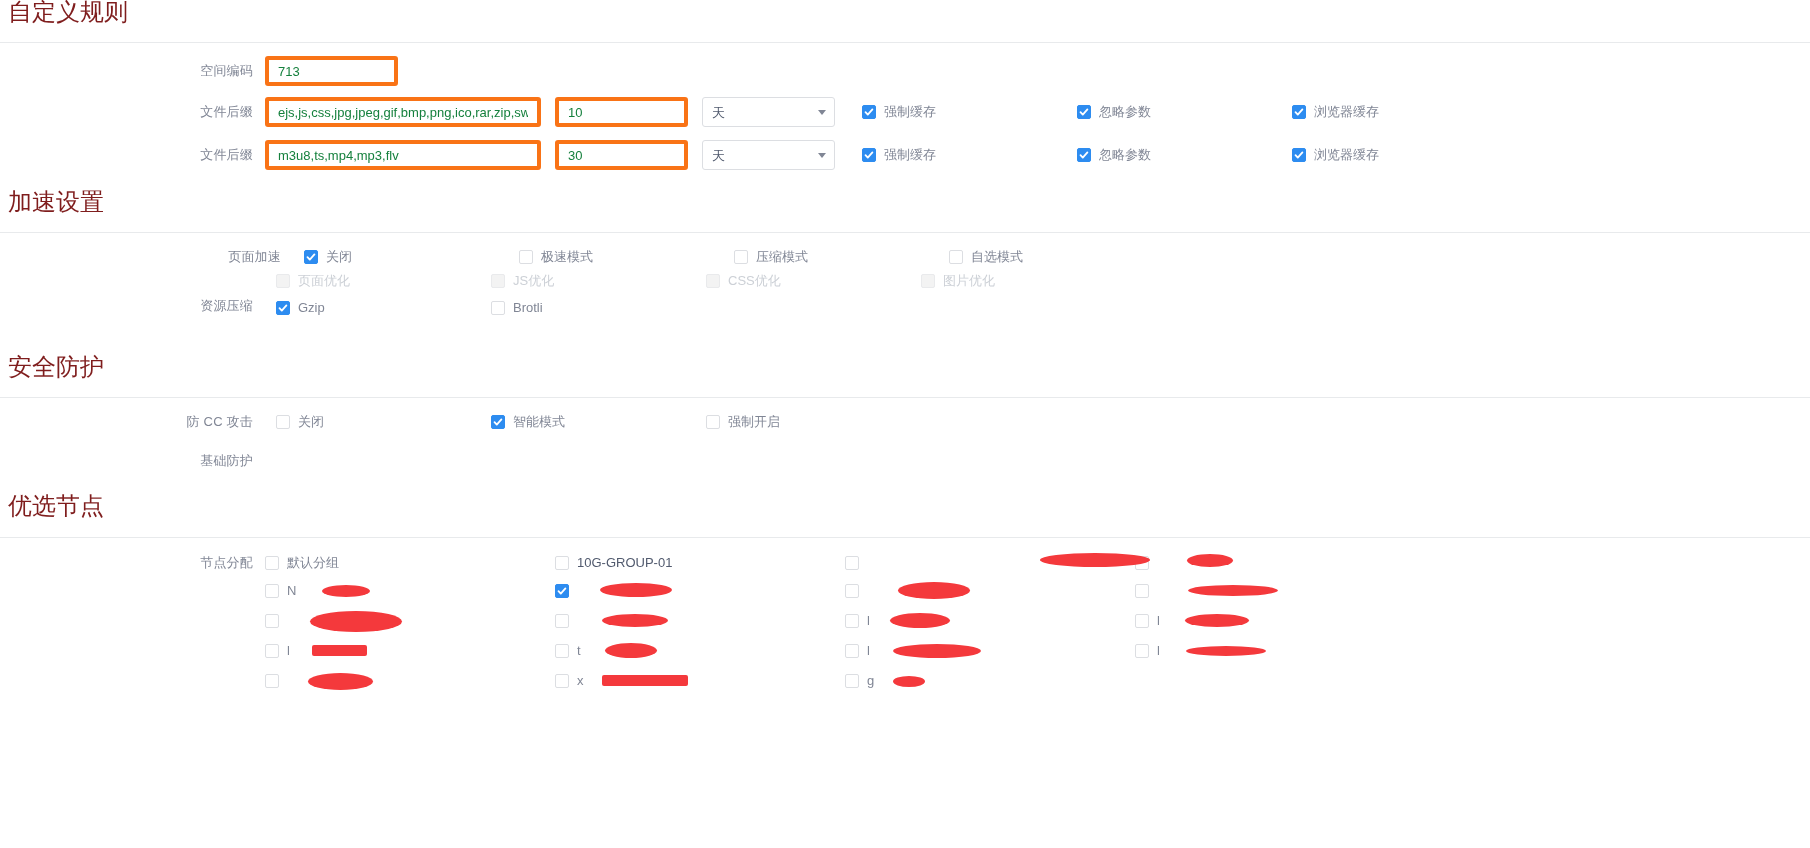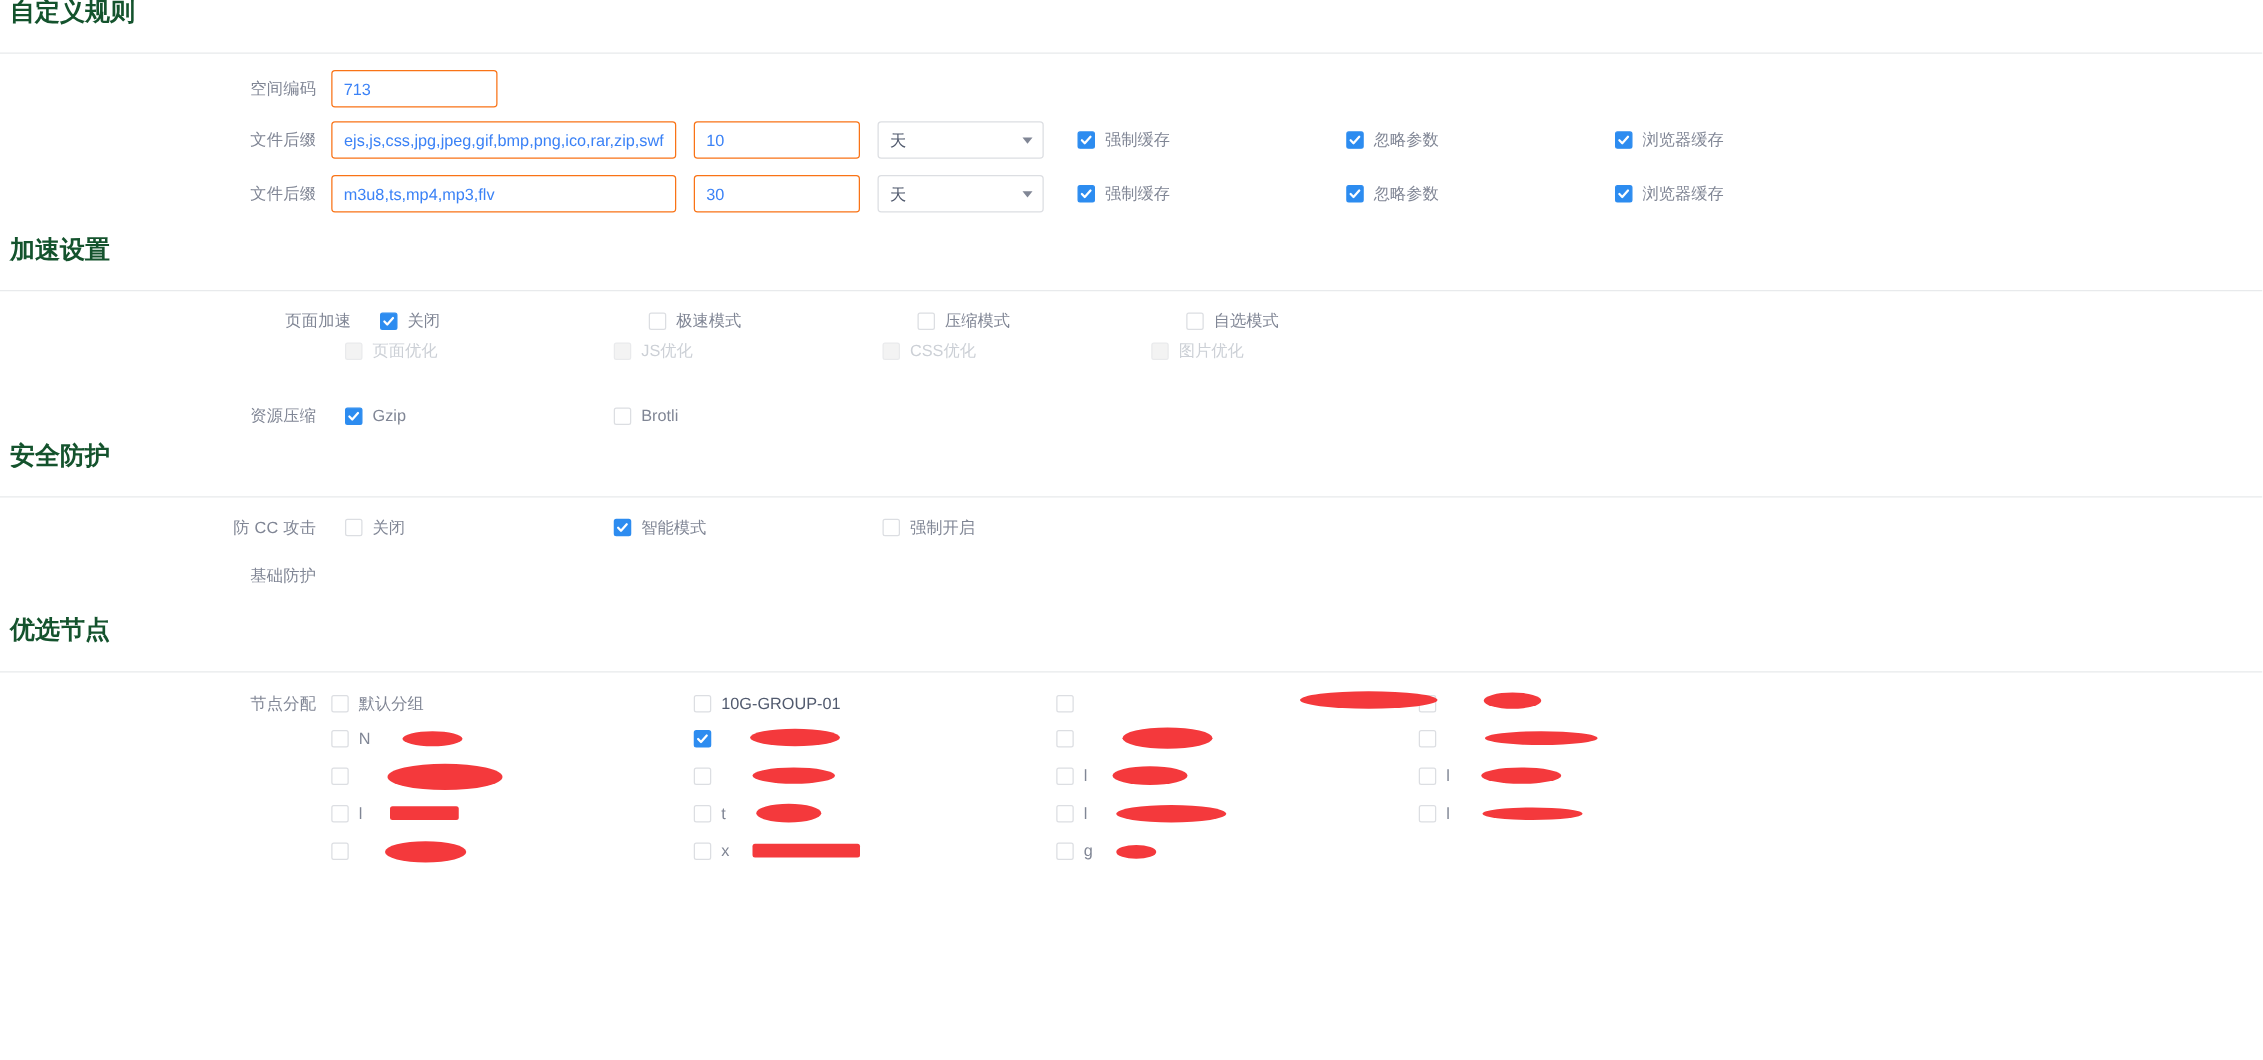--- a/index.html
+++ b/index.html
@@ -12,23 +12,23 @@
     height: 848px;
     font-family: "Liberation Sans", "DejaVu Sans", sans-serif;
     font-size: 13px;
     color: #515a6e;
     overflow: hidden;
     position: relative;
   }
 
   
   .section-title {
-    font-size: 20px;
-    color: #14532d;
-    font-weight: 700;
+    font-size: 24px;
+    color: #7f1d1d;
+    font-weight: 400;
     padding-left: 8px;
     line-height: 1;
   }
   .divider {
     height: 1px;
     background: #e8eaec;
     width: 100%;
   }
 
   
@@ -49,24 +49,24 @@
   }
   .sub-label {
     width: 265px;
     min-width: 265px;
   }
 
   
   .txt {
     box-sizing: border-box;
     height: 30px;
-    border: 1px solid #f97316;
+    border: 4px solid #f97316;
     border-radius: 3px;
     background: #fff;
-    color: #3b82f6;
+    color: #15803d;
     font-size: 13px;
     font-family: "Liberation Sans", "DejaVu Sans", sans-serif;
     padding: 0 9px;
     outline: none;
   }
   .txt::placeholder { color: #c5c8ce; }
   .w-space  { width: 133px; }
   .w-suffix { width: 276px; }
   .w-ttl    { width: 133px; }
 
@@ -299,21 +299,21 @@
       <span class="box"></span>
       <span class="cb-text">CSS优化</span>
     </label>
     <label class="cb disabled">
       <span class="box"></span>
       <span class="cb-text">图片优化</span>
     </label>
   </div>
 </div>
 
-<div class="form-row" style="position:absolute; left:0; top:324px; width:1566px;">
+<div class="form-row" style="position:absolute; left:0; top:297px; width:1566px;align-items:flex-end;">
   <div class="row-label">资源压缩</div>
   <div class="cb-cols">
     <label class="cb on">
       <span class="box">
         <svg width="12" height="12" viewBox="0 0 12 12" style="position:absolute;left:0;top:0;">
             <path d="M2.5 6.2 L4.8 8.6 L9.4 3.4" fill="none" stroke="#fff" stroke-width="1.8" stroke-linecap="round" stroke-linejoin="round"></path>
           </svg>
       </span>
       <span class="cb-text">Gzip</span>
     </label>

